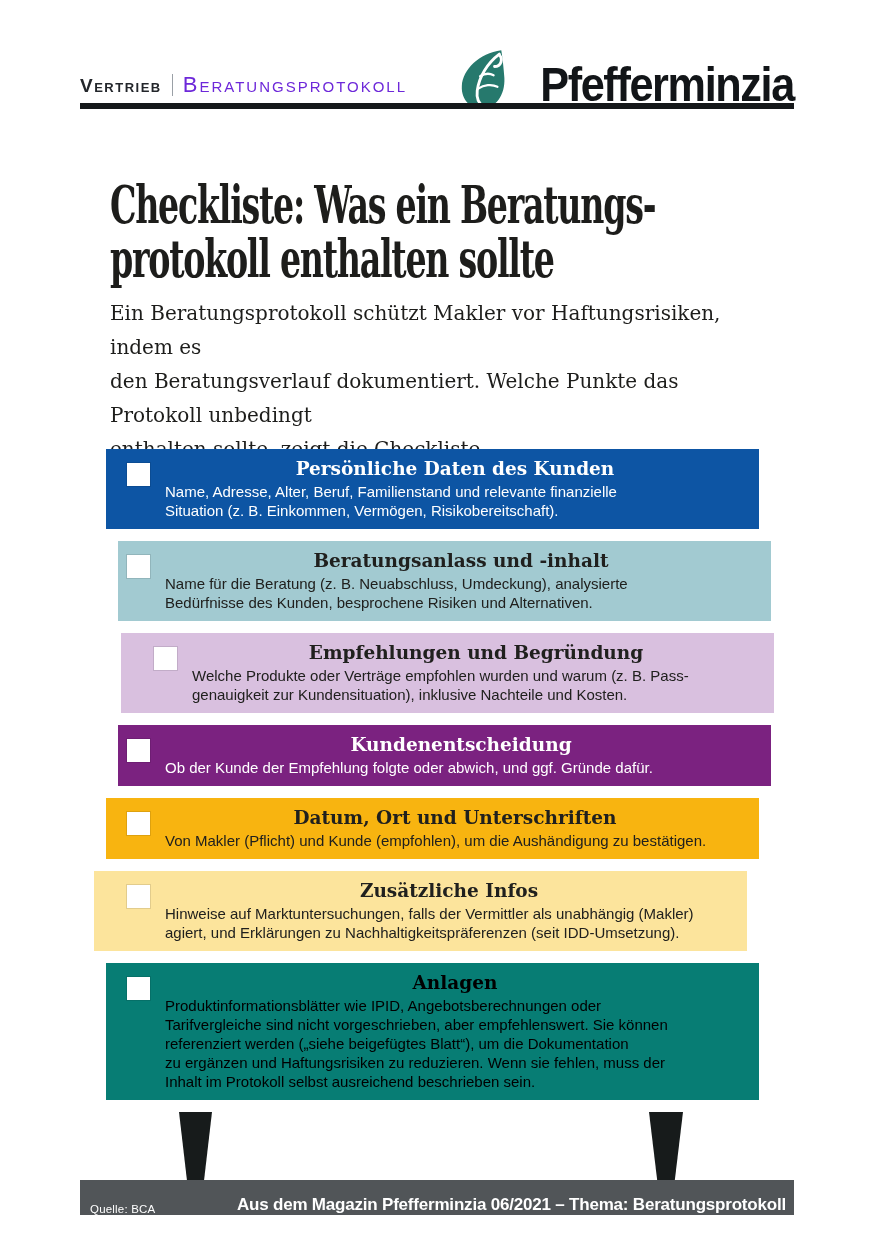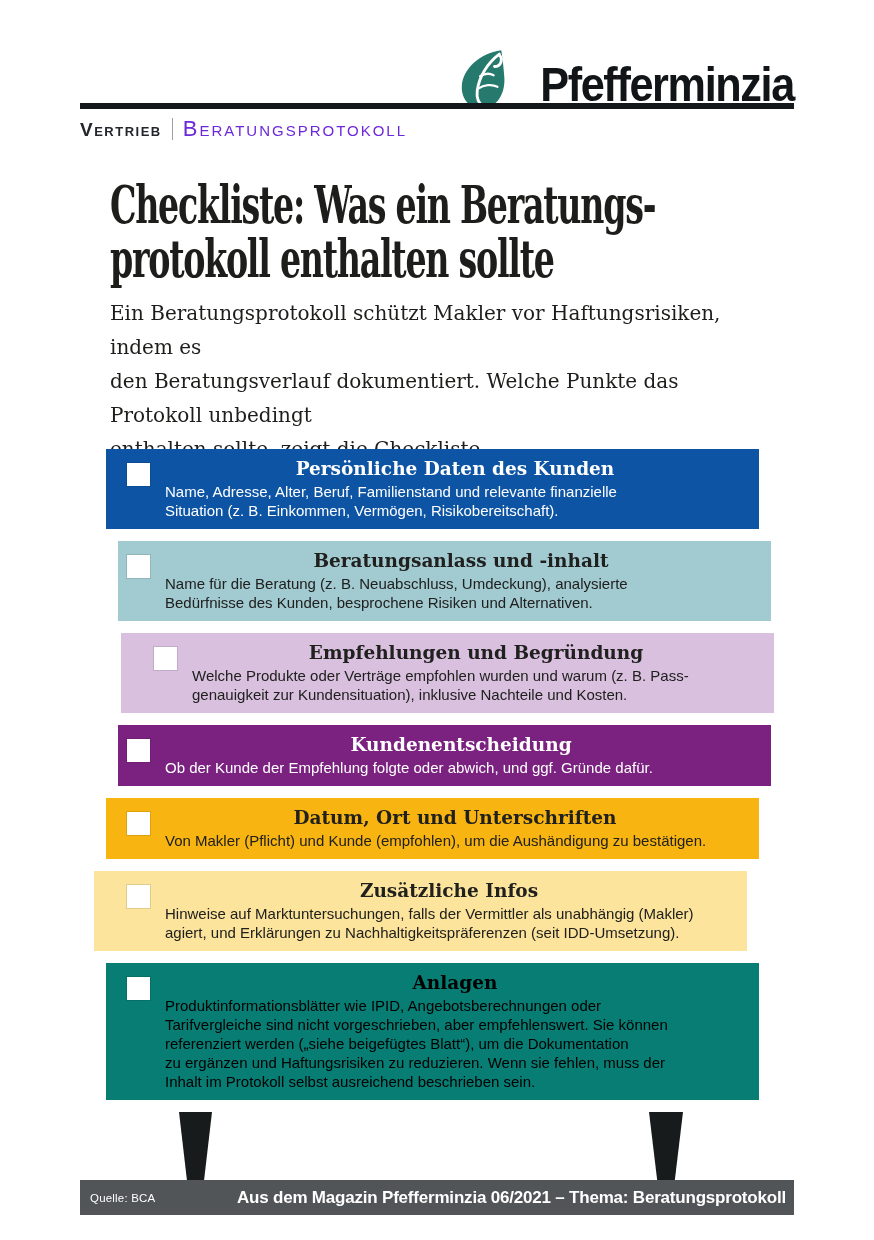--- a/index.html
+++ b/index.html
@@ -1,21 +1,21 @@
 <!DOCTYPE html>
 <html lang="de"><head>
 <meta charset="utf-8">
 <style>
   html,body{margin:0;padding:0;background:#ffffff;}
   .page{position:relative;width:874px;height:1240px;background:#ffffff;overflow:hidden;
         font-family:"Liberation Sans",sans-serif;color:#1d1d1b;}
 
   
   .header{position:absolute;top:0;left:80px;width:714px;height:112px;}
-  .kicker{position:absolute;left:0;top:72px;display:flex;align-items:baseline;gap:10px;white-space:nowrap;margin-top:44px;}
+  .kicker{position:absolute;left:0;top:72px;display:flex;align-items:baseline;gap:10px;white-space:nowrap;}
   .kicker-strong{font-variant:small-caps;font-weight:bold;font-size:19px;letter-spacing:1.5px;color:#23262b;}
   .kicker-sep{display:inline-block;width:1px;height:22px;background:#9aa0a6;align-self:center;}
   .kicker-light{font-variant:small-caps;font-weight:400;font-size:22px;letter-spacing:2px;color:#6d28d9;}
   .header-rule{position:absolute;left:0;top:103px;width:714px;height:6px;background:#15181a;}
   .logo{position:absolute;right:0;top:48px;display:flex;align-items:flex-end;gap:4px;}
   .logo-leaf{width:50px;height:64px;flex:0 0 auto;}
   .logo-text{font-size:48px;font-weight:bold;letter-spacing:-1.5px;color:#121518;
              transform:scaleX(.9);transform-origin:right center;white-space:nowrap;}
 
   
@@ -150,20 +150,20 @@
 zu ergänzen und Haftungsrisiken zu reduzieren. Wenn sie fehlen, muss der
 Inhalt im Protokoll selbst ausreichend beschrieben sein.</p>
       </div>
     </div>
 
     <div class="legs-row">
       <div class="leg leg-left" style="background: rgb(23, 27, 27);"></div>
       <div class="leg leg-right" style="background: rgb(23, 27, 27);"></div>
     </div>
 
-    <div class="footerbar" style="background: rgb(81, 85, 88);">
+    <div class="footerbar" style="background: rgb(81, 85, 88); align-items: flex-end;">
       <span class="source">Quelle: BCA</span>
       <span class="footer-text">Aus dem Magazin Pfefferminzia 06/2021 – Thema: Beratungsprotokoll</span>
     </div>
 
   </div>
 
 </div>
 
 </body></html>

